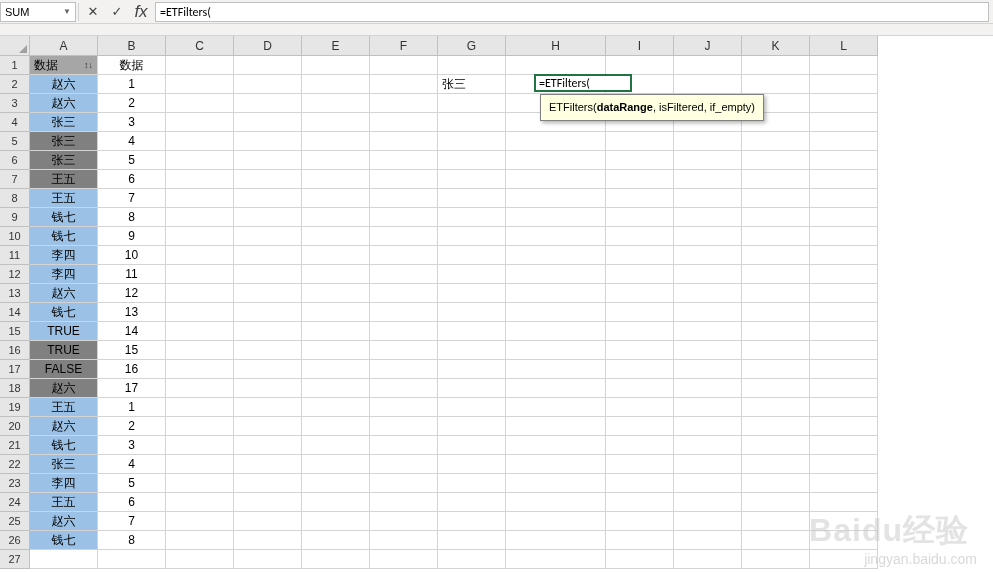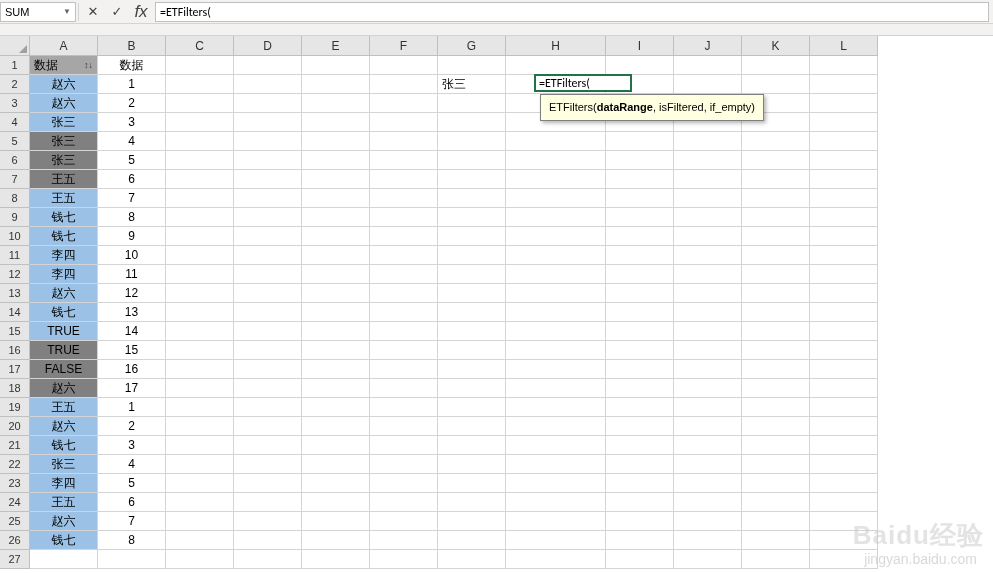--- a/index.html
+++ b/index.html
@@ -177,23 +177,23 @@
       padding: 4px 8px;
       font-size: 11px;
       line-height: 1.5;
       z-index: 20;
       font-family: "Microsoft YaHei", Arial, sans-serif;
     }
     .tooltip b { font-weight: bold; }
     .tooltip i { font-style: italic; }
     .watermark {
       position: absolute;
-      right: 9px;
+      right: 24px;
       bottom: 20px;
-      font-size: 26px;
+      font-size: 32px;
       font-weight: bold;
       color: rgba(200,200,200,0.5);
       font-family: Arial, sans-serif;
       letter-spacing: 1px;
       pointer-events: none;
     }
     .watermark-sub {
       position: absolute;
       right: 16px;
       bottom: 6px;

